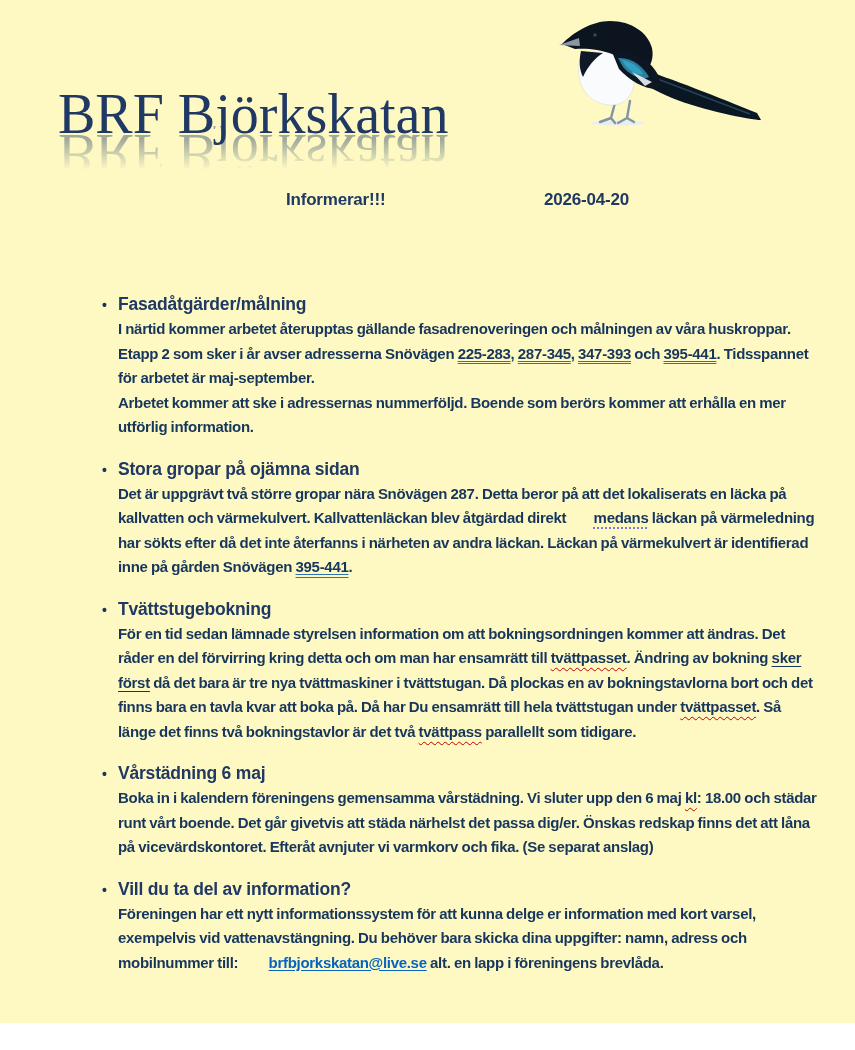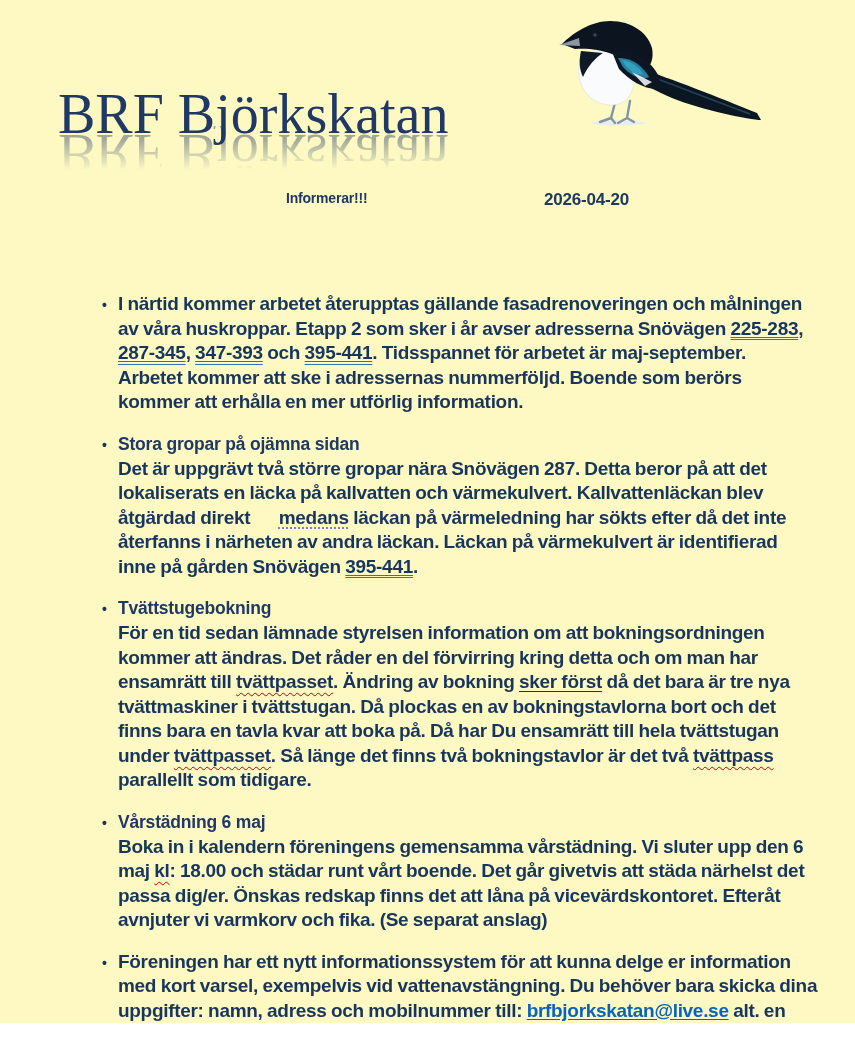--- a/index.html
+++ b/index.html
@@ -7,42 +7,42 @@
         font-family:"Liberation Sans",sans-serif;}
 
   
   .title{position:absolute;left:58px;top:86px;font-family:"Liberation Serif",serif;
          font-size:56px;line-height:56px;color:var(--title,#1F3864);white-space:nowrap;}
   .title-reflection{position:absolute;left:58px;top:126px;font-family:"Liberation Serif",serif;
          font-size:56px;line-height:56px;color:var(--title,#1F3864);white-space:nowrap;
          transform:scaleY(-1);opacity:.9;filter:blur(0.6px);
          -webkit-mask-image:linear-gradient(to top,rgba(0,0,0,.5) 0%,rgba(0,0,0,.45) 25%,rgba(0,0,0,0) 78%);
          mask-image:linear-gradient(to top,rgba(0,0,0,.5) 0%,rgba(0,0,0,.45) 25%,rgba(0,0,0,0) 78%);}
-  .subtitle{position:absolute;left:286px;top:190px;font-weight:bold;font-size:14px;
+  .subtitle{position:absolute;left:286px;top:190px;font-weight:bold;font-size:17px;
          letter-spacing:-0.2px;color:var(--title,#1F3864);}
   .docdate{position:absolute;left:544px;top:190px;font-weight:bold;font-size:17px;
          letter-spacing:-0.2px;color:var(--title,#1F3864);}
   .bird{position:absolute;left:552px;top:14px;width:215px;height:114px;}
 
   
   .content{position:absolute;left:118px;top:292px;width:700px;}
   .section{margin-bottom:17px;}
   .sec-head{position:relative;font-weight:bold;font-size:17.5px;line-height:25px;
             letter-spacing:-0.2px;color:var(--title,#1F3864);}
   .bullet{position:absolute;left:-16px;top:1px;font-size:14px;color:var(--ink,#17365D);}
-  .para{font-weight:bold;font-size:19px;line-height:24.5px;letter-spacing:-0.3px;
+  .para{font-weight:bold;font-size:15px;line-height:24.5px;letter-spacing:-0.3px;
         word-spacing:-0.5px;color:var(--ink,#17365D);}
   .run-du{text-decoration-line:underline;text-decoration-style:double;
           text-decoration-color:var(--dul,#2E74B5);text-underline-offset:2px;}
   .run-u{text-decoration:underline;text-underline-offset:3px;}
   .run-sp{text-decoration-line:underline;text-decoration-style:wavy;
           text-decoration-color:var(--sp,#C00000);text-decoration-thickness:1px;text-underline-offset:4px;}
   .run-gr{text-decoration-line:underline;text-decoration-style:dotted;
           text-decoration-color:var(--gr,#7A7AE6);text-decoration-thickness:2px;text-underline-offset:4px;margin-left:24px;}
-  .run-lk{color:var(--link,#0563C1);text-decoration:underline;text-underline-offset:2px;}
+  .run-lk{color:var(--link,#0563C1);text-decoration:underline;text-underline-offset:2px;margin-left:27px;}
 </style>
 </head>
 <body>
 
 <div class="page">
 
   <div class="title">BRF Björkskatan</div>
   <div class="title-reflection" aria-hidden="true">BRF Björkskatan</div>
 
   <div class="subtitle">Informerar!!!</div>
@@ -72,35 +72,35 @@
 
       <path d="M60,38 C79,35 95,44 103,56 C109,64 109,71 104,75 C92,75 77,66 67,55 Z" fill="#0d1724"></path>
       <path d="M66,44 C79,43 91,52 97,63 C90,67 79,62 71,53 Z" fill="#2a7f9e"></path>
       <path d="M70,46 C79,47 87,53 91,60 C86,62 78,57 73,51 Z" fill="#35a7c9" opacity="0.85"></path>
       <path d="M80,58 L100,68 L93,72 Z" fill="#eef2f4" opacity="0.9"></path>
     </svg>
   </div>
 
   <div class="content">
       <div class="section">
-        <div class="sec-head"><span class="bullet">•</span></div>
+        <div class="sec-head"><span class="bullet">•</span><span>Fasadåtgärder/målning</span></div>
         <div class="para"><span>I närtid kommer arbetet återupptas gällande fasadrenoveringen och målningen av våra huskroppar. Etapp 2 som sker i år avser adresserna Snövägen </span><span class="run-du">225-283</span><span>, </span><span class="run-du">287-345</span><span>, </span><span class="run-du">347-393</span><span> och </span><span class="run-du">395-441</span><span>. Tidsspannet för arbetet är maj-september.</span></div>
         <div class="para"><span>Arbetet kommer att ske i adressernas nummerföljd. Boende som berörs kommer att erhålla en mer utförlig information.</span></div>
       </div>
       <div class="section">
         <div class="sec-head"><span class="bullet">•</span><span>Stora gropar på ojämna sidan</span></div>
         <div class="para"><span>Det är uppgrävt två större gropar nära Snövägen 287. Detta beror på att det lokaliserats en läcka på kallvatten och värmekulvert. Kallvattenläckan blev åtgärdad direkt </span><span class="run-gr">medans</span><span> läckan på värmeledning har sökts efter då det inte återfanns i närheten av andra läckan. Läckan på värmekulvert är identifierad inne på gården Snövägen </span><span class="run-du">395-441</span><span>.</span></div>
       </div>
       <div class="section">
         <div class="sec-head"><span class="bullet">•</span><span>Tvättstugebokning</span></div>
         <div class="para"><span>För en tid sedan lämnade styrelsen information om att bokningsordningen kommer att ändras. Det råder en del förvirring kring detta och om man har ensamrätt till </span><span class="run-sp">tvättpasset</span><span>. Ändring av bokning </span><span class="run-u">sker först</span><span> då det bara är tre nya tvättmaskiner i tvättstugan. Då plockas en av bokningstavlorna bort och det finns bara en tavla kvar att boka på. Då har Du ensamrätt till hela tvättstugan under </span><span class="run-sp">tvättpasset</span><span>. Så länge det finns två bokningstavlor är det två </span><span class="run-sp">tvättpass</span><span> parallellt som tidigare.</span></div>
       </div>
       <div class="section">
         <div class="sec-head"><span class="bullet">•</span><span>Vårstädning 6 maj</span></div>
         <div class="para"><span>Boka in i kalendern föreningens gemensamma vårstädning. Vi sluter upp den 6 maj </span><span class="run-sp">kl</span><span>: 18.00 och städar runt vårt boende. Det går givetvis att städa närhelst det passa dig/er. Önskas redskap finns det att låna på vicevärdskontoret. Efteråt avnjuter vi varmkorv och fika. (Se separat anslag)</span></div>
       </div>
       <div class="section">
-        <div class="sec-head"><span class="bullet">•</span></div>
+        <div class="sec-head"><span class="bullet">•</span><span>Vill du ta del av information?</span></div>
         <div class="para"><span>Föreningen har ett nytt informationssystem för att kunna delge er information med kort varsel, exempelvis vid vattenavstängning. Du behöver bara skicka dina uppgifter: namn, adress och mobilnummer till: </span><span class="run-lk">brfbjorkskatan@live.se</span><span> alt. en lapp i föreningens brevlåda.</span></div>
       </div>
     </div>
 
 </div>
 
 </body></html>

